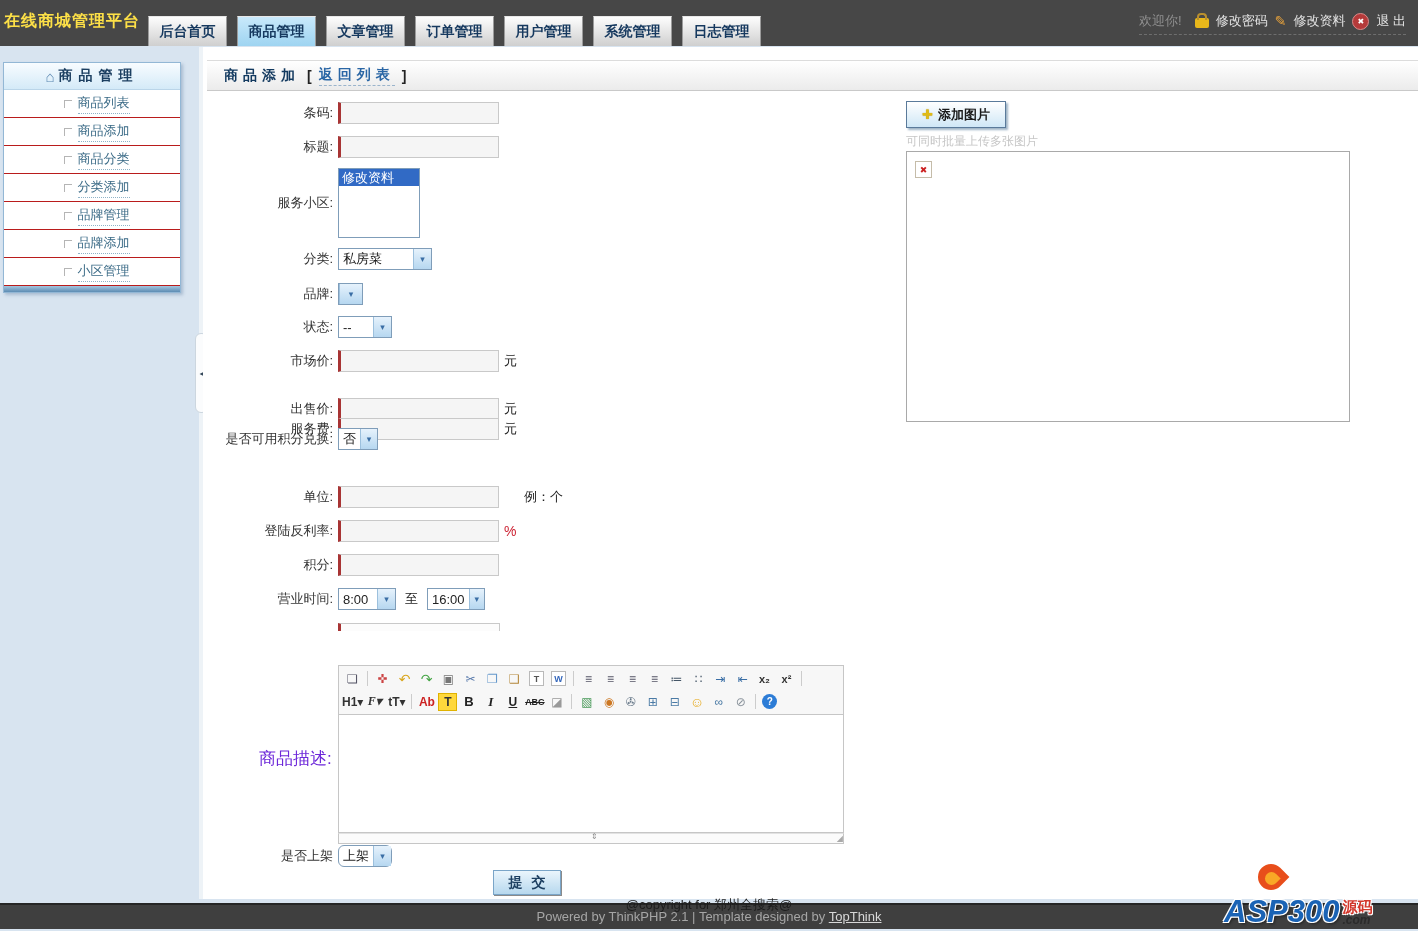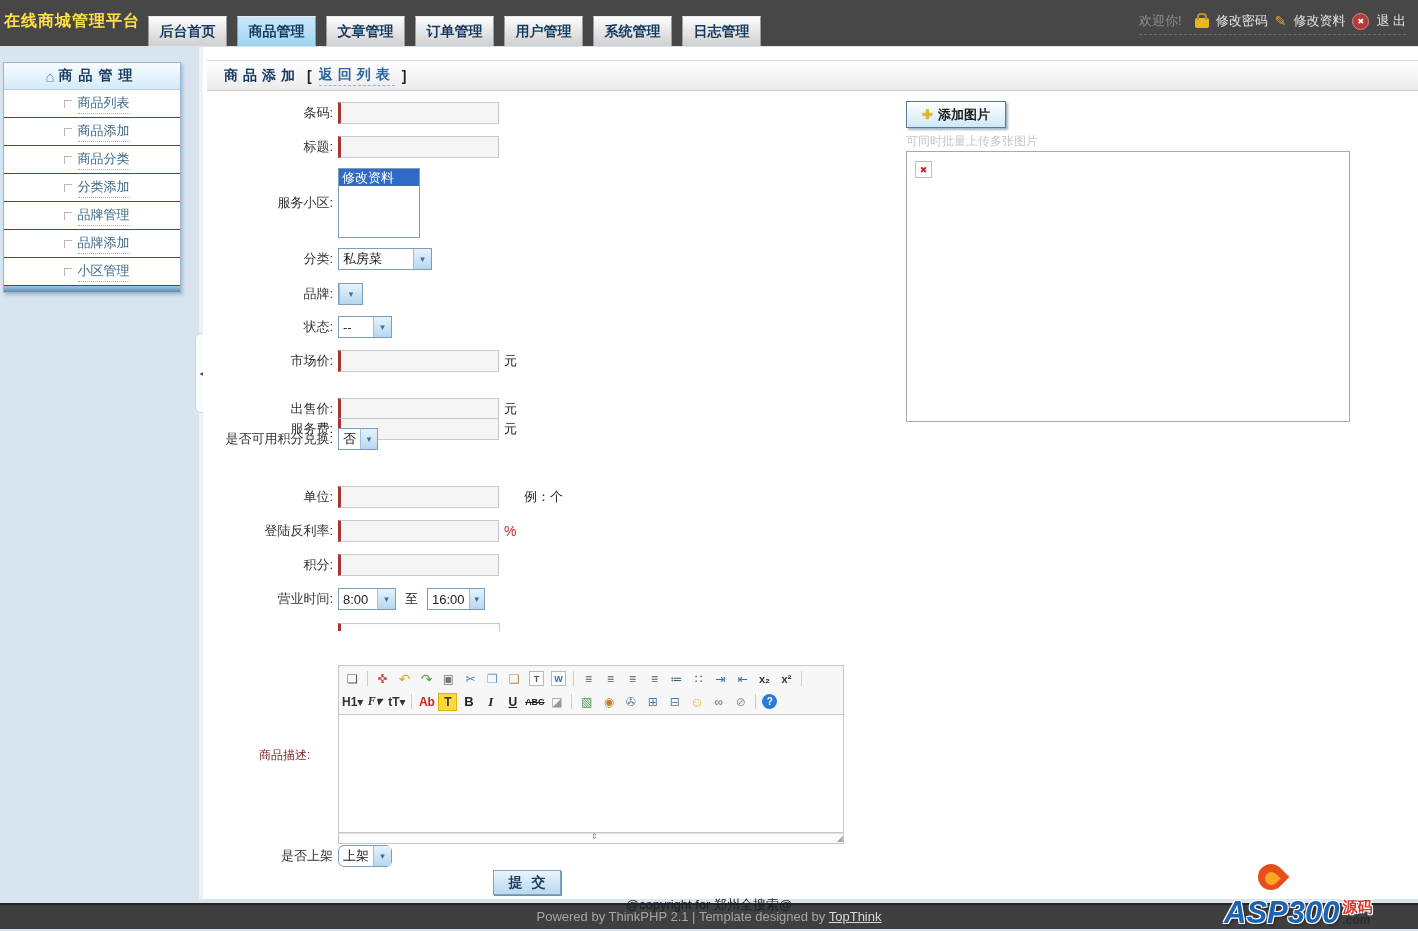--- a/index.html
+++ b/index.html
@@ -69,21 +69,21 @@
   
   .editor{position:absolute;left:135px;top:618px;width:506px;}
   .ed-toolbar{border:1px solid #c6c6c6;background:#f7f7f7;padding:1px 3px;}
   .ed-row{display:flex;align-items:center;height:23px;gap:1px;}
   .ti{min-width:21px;height:19px;display:flex;align-items:center;justify-content:center;font-size:12px;color:#556;cursor:pointer;}
   .sep{width:1px;height:15px;background:#ccc;margin:0 3px;}
   .ed-body{height:117px;background:#fff;border:1px solid #c6c6c6;border-top:none;}
   .ed-resize{height:9px;border:1px solid #c6c6c6;border-top:1px solid #e2e2e2;background:#fbfbfb;position:relative;}
   .rs-mid{position:absolute;left:50%;top:-2px;color:#8a8a8a;font-size:8px;}
   .rs-corner{position:absolute;right:0;bottom:0;color:#aaa;font-size:8px;line-height:8px;}
-  .desc-label{position:absolute;left:56px;top:700px;font-size:12px;color:#7f1d1d;}
+  .desc-label{position:absolute;left:56px;top:700px;font-size:17px;color:#6d28d9;}
 
   
   [data-name="fullscreen-icon"]{color:#cc4444;}
   [data-name="undo-icon"]{color:#d9a61d;font-size:14px;}
   [data-name="redo-icon"]{color:#46a546;font-size:14px;}
   [data-name="print-icon"]{color:#777;}
   [data-name="cut-icon"]{color:#5577aa;}
   [data-name="copy-icon"]{color:#6699cc;}
   [data-name="paste-icon"]{color:#b5893d;}
   .ti.mini-page{border:1px solid #b9b9b9;background:#fff;min-width:13px;height:13px;font-size:9px;font-weight:bold;margin:0 3px;}
@@ -129,21 +129,21 @@
   .footer-bar{position:absolute;left:0;top:903px;width:1418px;height:24px;background:#3f3f3f;border-top:2px solid #262626;}
   .copyright{position:absolute;left:0;top:896px;width:1418px;text-align:center;color:#1c1c1c;font-size:13px;z-index:3;}
   .powered{position:absolute;left:0;top:909px;width:1418px;text-align:center;color:#a5a5a5;font-size:13px;z-index:2;}
   .powered .tp-link{color:#d8d8d8;text-decoration:underline;cursor:pointer;}
 
   
   .wm{position:absolute;right:4px;bottom:0;width:190px;height:66px;z-index:5;}
   .wm-flame{position:absolute;left:26px;top:-4px;width:46px;height:36px;}
   .wm-flame:before{content:"";position:absolute;width:26px;height:26px;background:#e84e1b;border-radius:50% 0 50% 50%;transform:rotate(45deg);left:8px;top:3px;}
   .wm-flame:after{content:"";position:absolute;width:13px;height:13px;background:#f9a826;border-radius:50% 0 50% 50%;transform:rotate(45deg);left:15px;top:11px;}
-  .wm-row{position:absolute;left:0;bottom:5px;display:flex;align-items:flex-end;}
+  .wm-row{position:absolute;left:0;bottom:5px;display:flex;align-items:center;}
   .wm-text{font-size:31px;font-weight:bold;font-style:italic;color:#1a63b5;line-height:.85;
            text-shadow:-1px -1px 0 #fff,1px -1px 0 #fff,-1px 1px 0 #fff,1px 1px 0 #fff,2px 2px 3px rgba(0,0,0,.45);}
   .wm-side{display:flex;flex-direction:column;margin-left:3px;line-height:1;}
   .wm-cn{color:#d2372b;font-size:15px;font-weight:bold;text-shadow:-1px -1px 0 #fff,1px -1px 0 #fff,-1px 1px 0 #fff,1px 1px 0 #fff;}
   .wm-com{color:#2b2b2b;font-size:12px;font-weight:bold;font-style:italic;}
 </style>
 </head>
 <body>
 
 <div class="page" data-name="page">

